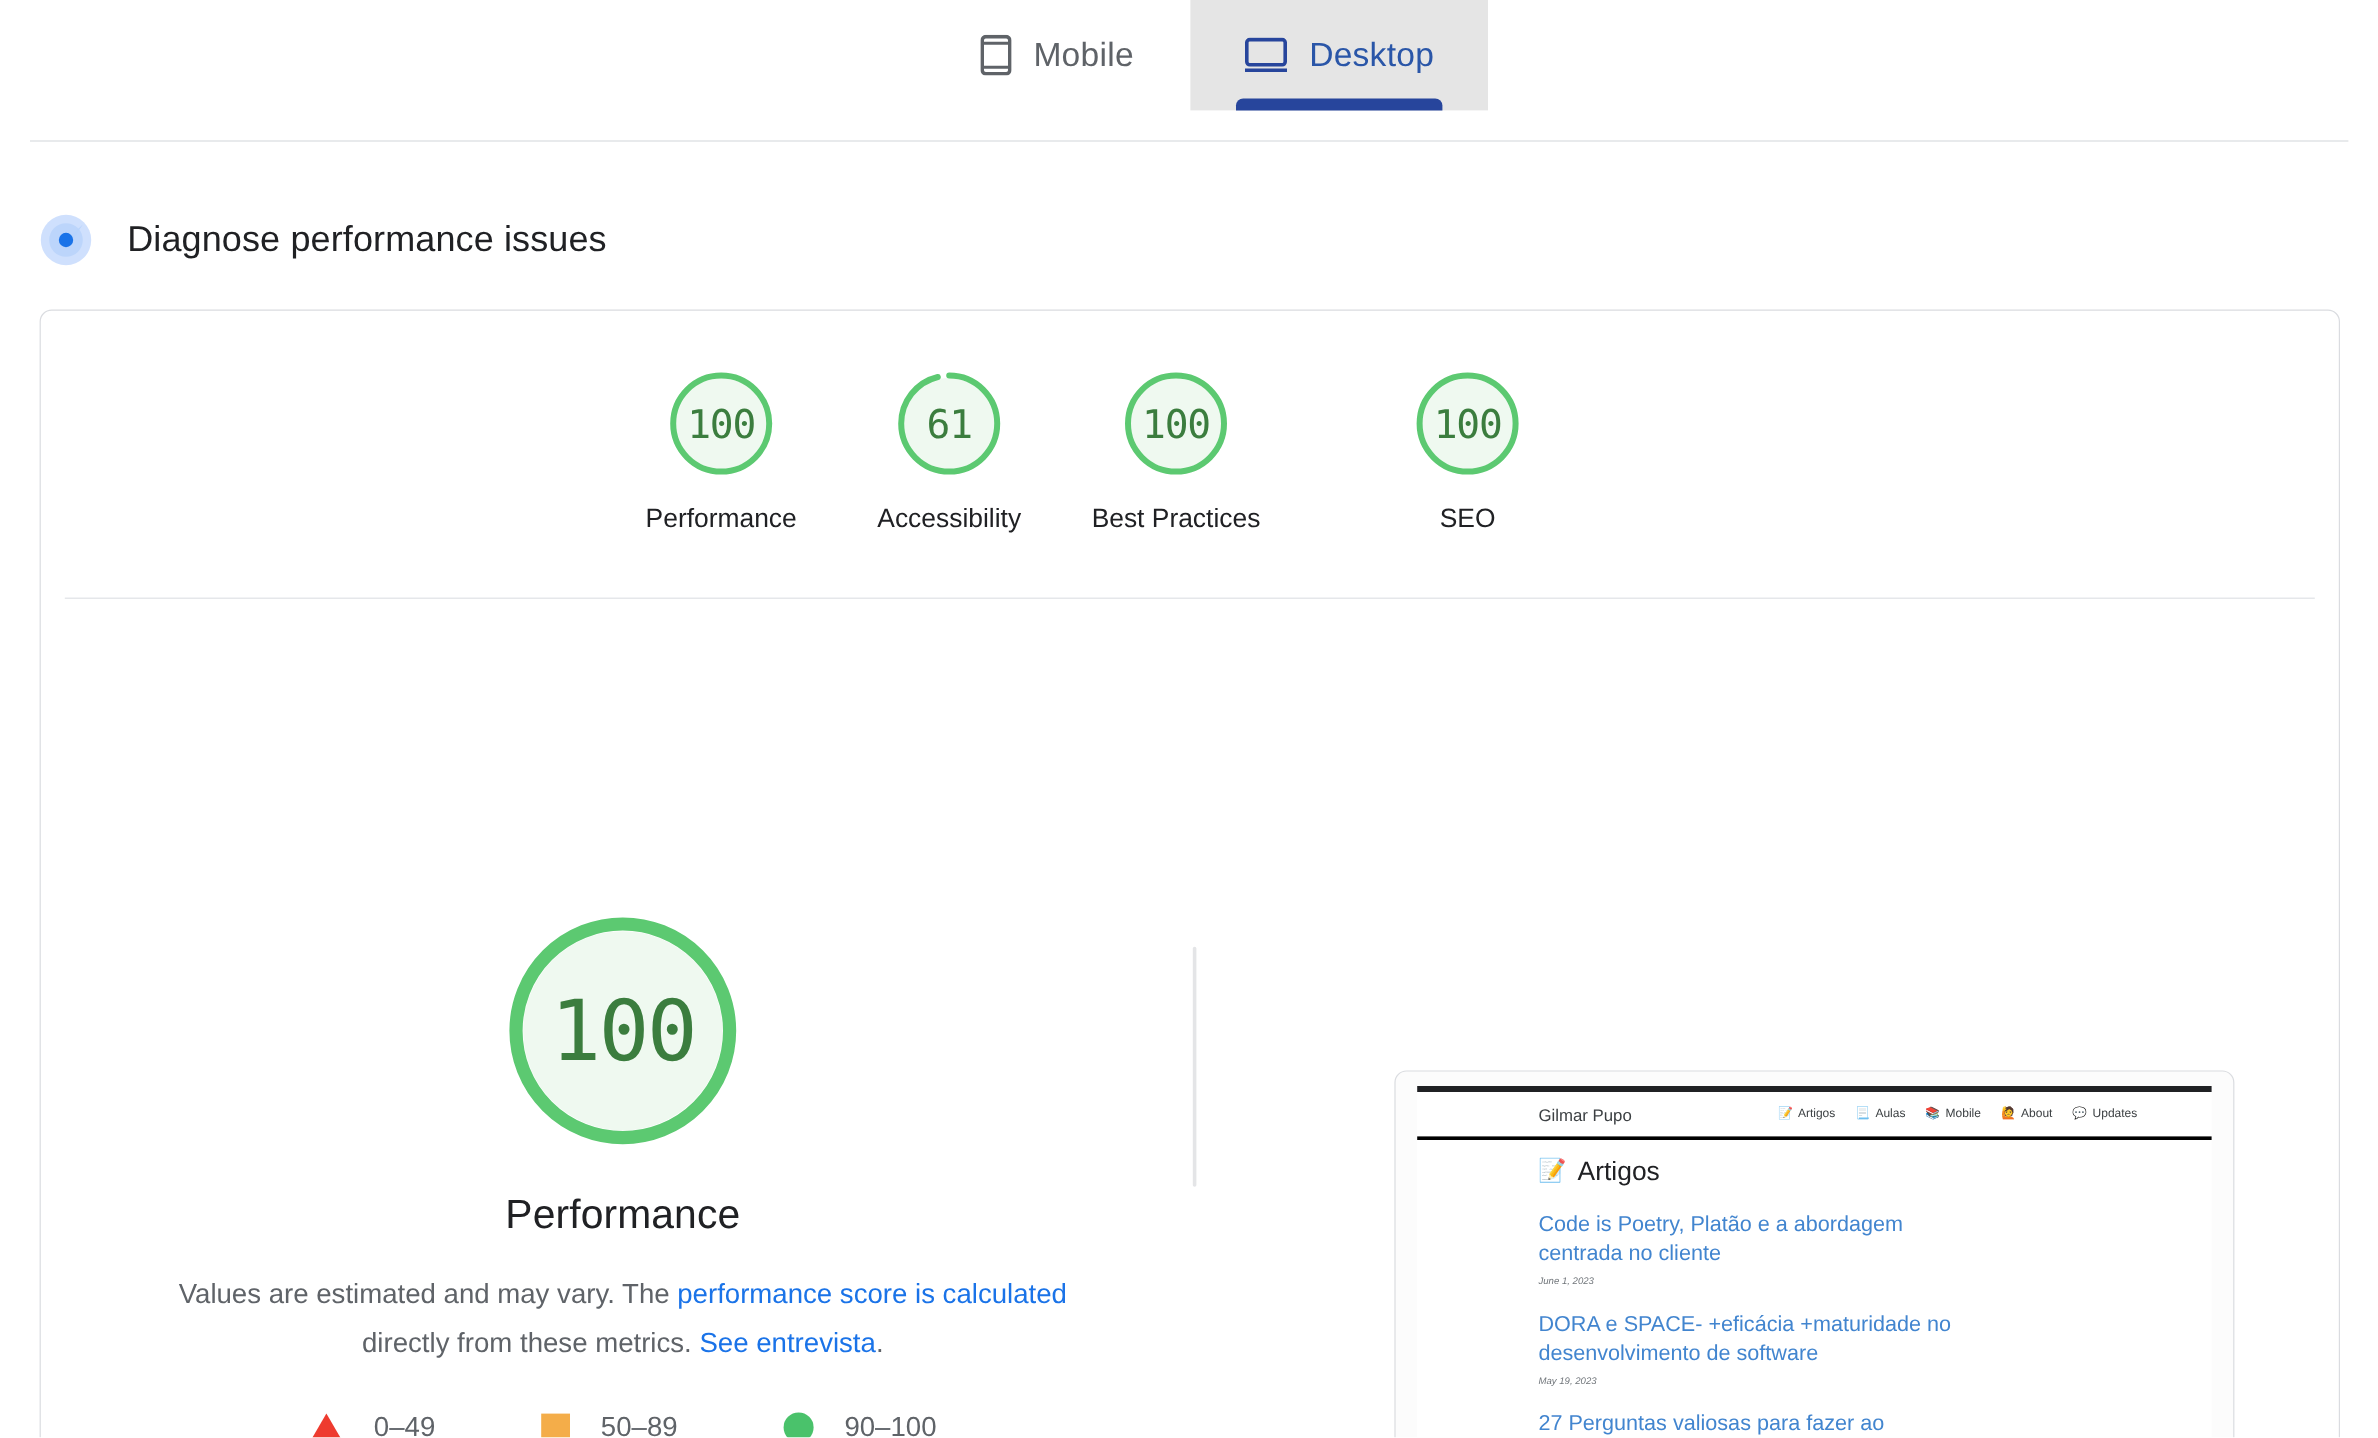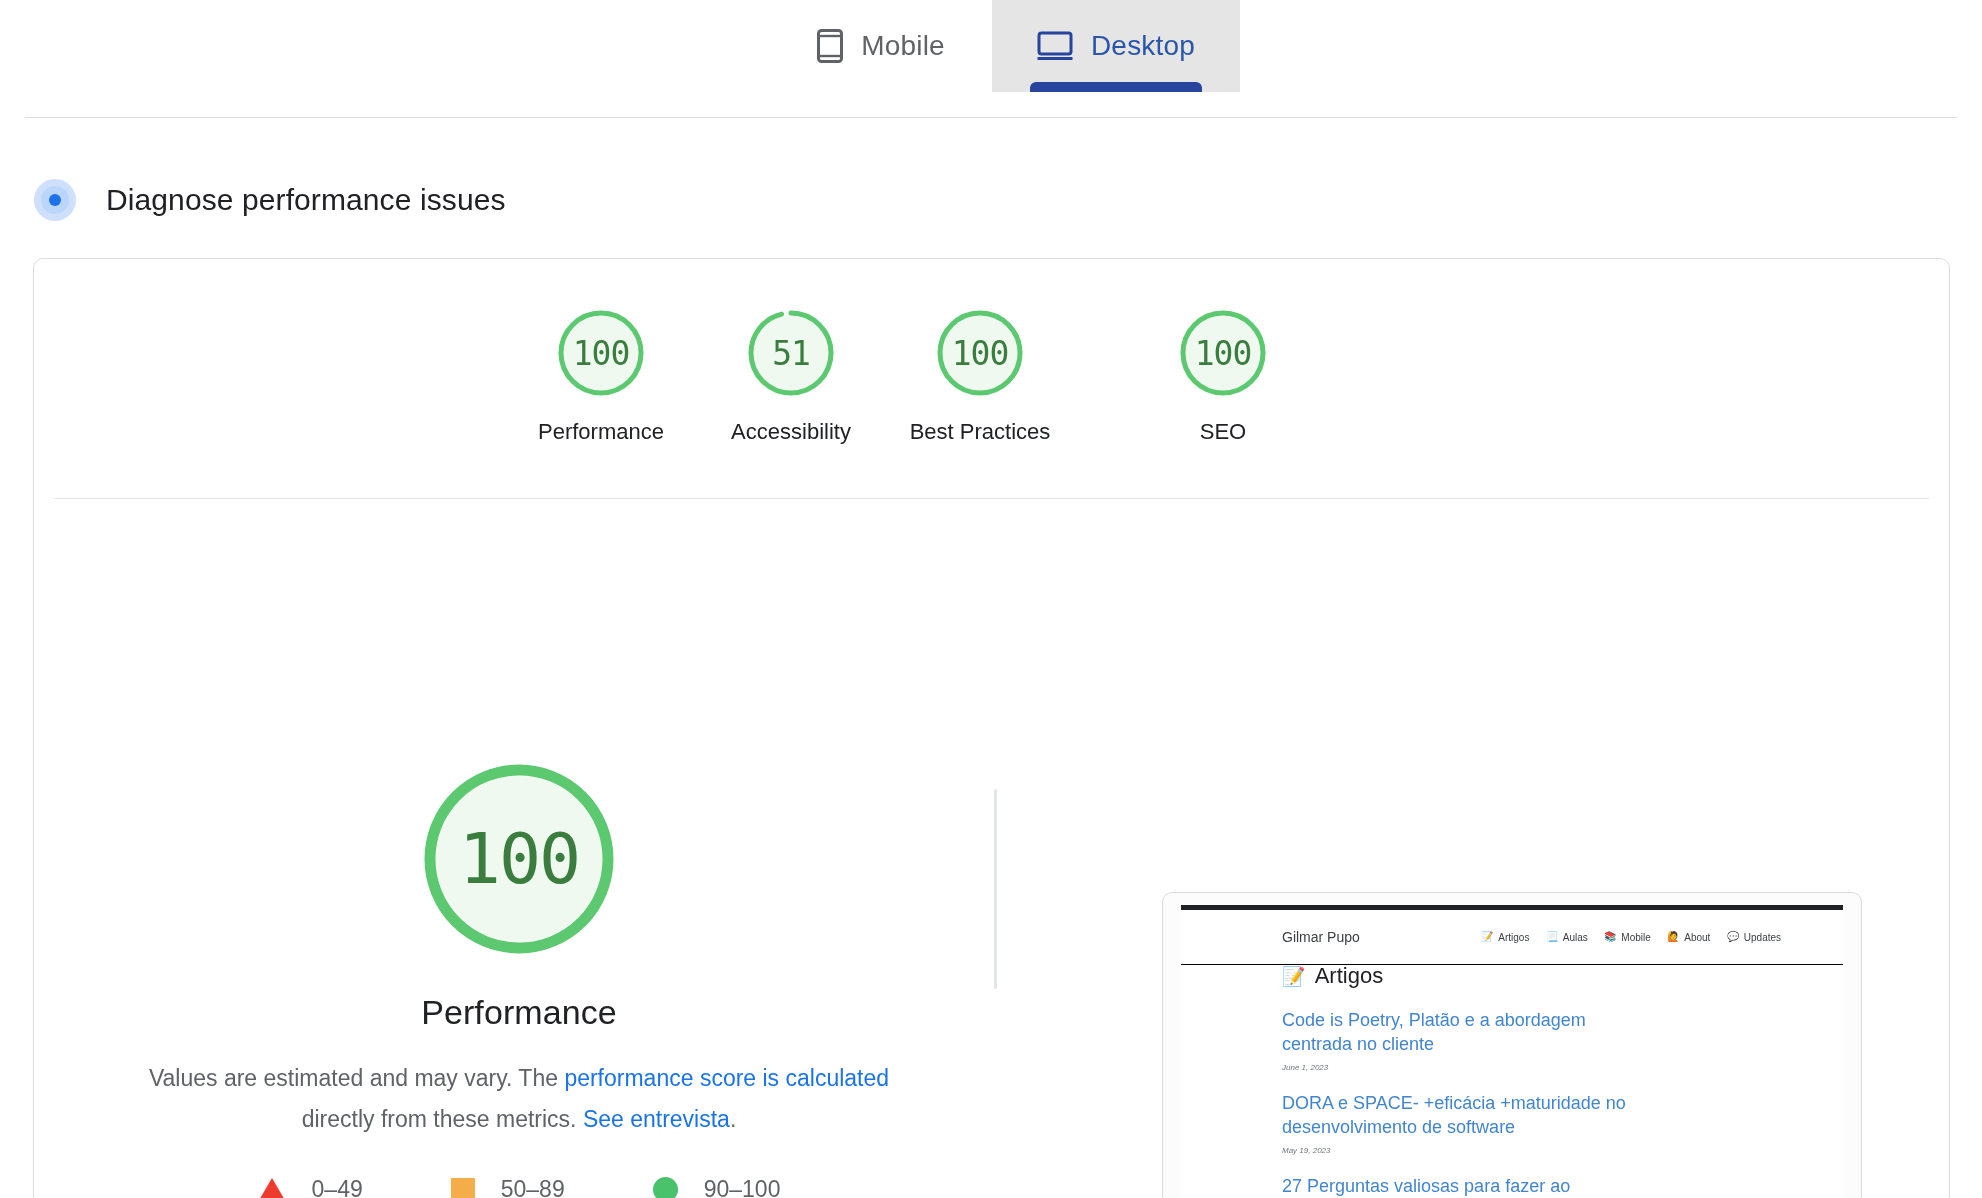--- a/index.html
+++ b/index.html
@@ -114,22 +114,22 @@
   .circ { width: 25px; height: 25px; border-radius: 50%; background: #4ac26b; }
 
   
   .thumb-card {
     position: absolute; left: 1128px; top: 393px; width: 700px; height: 482px;
     background: #fcfcfc; border: 1px solid #dadce0; border-radius: 10px; overflow: hidden;
   }
   .thumb-inner { position: absolute; left: 18px; top: 12px; right: 18px; bottom: 0; background:#fff; }
   .thumb-topbar { position: absolute; left: 0; top: 0; width: 100%; height: 5px; background: #202124; }
   .thumb-nav {
-    position: absolute; left: 0; top: 5px; width: 100%; height: 55px;
-    border-bottom: 1px solid #000000; display: flex; align-items: center;
+    position: absolute; left: 0; top: 5px; width: 100%; height: 40px;
+    border-bottom: 3px solid #000000; display: flex; align-items: center;
   }
   .thumb-brand { margin-left: 101px; font-size: 14px; color: #3c4043; }
   .thumb-navlinks { margin-left: 122px; display: flex; align-items: center; gap: 17px; }
   .thumb-navlink { display: flex; align-items: center; gap: 4px; font-size: 10px; color: #3c4043; white-space: nowrap; }
   .thumb-navlink .emo { font-size: 10px; line-height: 1; }
 
   .thumb-body { position: absolute; left: 101px; top: 58px; right: 10px; }
   .thumb-h1 { display: flex; align-items: center; gap: 9px; font-size: 22px; color: #202124; }
   .thumb-h1 .emo { font-size: 19px; }
   .thumb-article { margin-top: 19px; }
@@ -196,21 +196,21 @@
         </div>
         <span class="gauge-sm-label">Performance</span>
       </div>
 
       <div class="gauge-sm" style="left:657px">
         <div class="gauge-sm-ring">
           <svg width="92" height="92" viewBox="0 0 92 92">
             <circle cx="46" cy="46" r="38" fill="#eff9f0"></circle>
             <circle cx="46" cy="46" r="40" fill="none" stroke="#5cc971" stroke-width="5" stroke-dasharray="241.3 10" stroke-linecap="round" transform="rotate(-90 46 46)"></circle>
           </svg>
-          <span class="gauge-sm-num">51</span>
+          <span class="gauge-sm-num">61</span>
         </div>
         <span class="gauge-sm-label">Accessibility</span>
       </div>
 
       <div class="gauge-sm" style="left:846px">
         <div class="gauge-sm-ring">
           <svg width="92" height="92" viewBox="0 0 92 92">
             <circle cx="46" cy="46" r="38" fill="#eff9f0"></circle>
             <circle cx="46" cy="46" r="40" fill="none" stroke="#5cc971" stroke-width="5" stroke-dasharray="251.3 0" stroke-linecap="round" transform="rotate(-90 46 46)"></circle>
           </svg>

